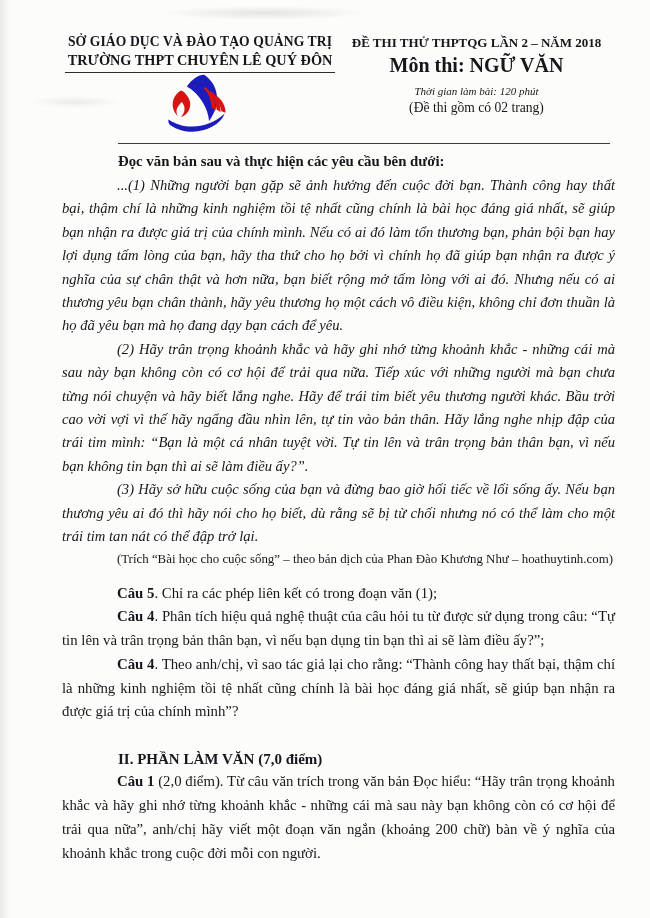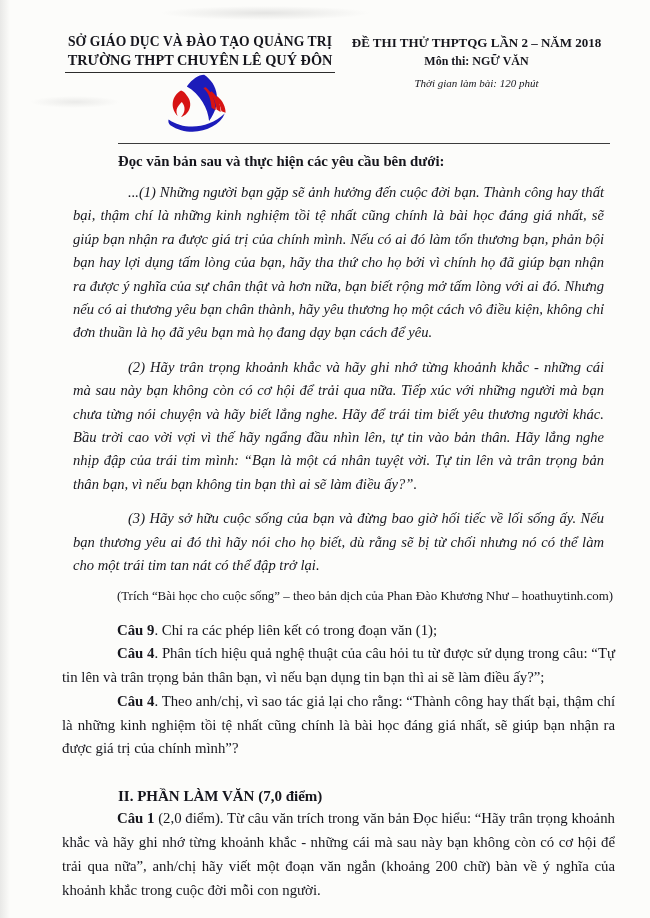--- a/index.html
+++ b/index.html
@@ -29,21 +29,21 @@
 
   .header { display: flex; align-items: flex-start; }
   .header-left { width: 276px; text-align: center; flex: none; }
   .dept  { font-weight: bold; font-size: 13.6px; white-space: nowrap; letter-spacing: .1px; }
   .school{ font-weight: bold; font-size: 14.3px; white-space: nowrap; margin-top: 2px; }
   .school-text { display: inline-block; border-bottom: 1.6px solid #2c2c2c; padding: 0 3px 3px; }
   .logo { margin-top: 1px; line-height: 0; }
 
   .header-right { flex: 1; text-align: center; padding-top: 1px; }
   .exam-title { font-weight: bold; font-size: 13px; white-space: nowrap; }
-  .subject    { font-weight: bold; font-size: 12px; margin-top: 3px; }
+  .subject    { font-weight: bold; font-size: 20px; margin-top: 3px; }
   .duration   { font-style: italic; font-size: 11px; margin-top: 8px; }
   .pages-note { font-size: 13.6px; margin-top: 3px; }
 
   .rule {
     border: none;
     border-top: 1.6px solid #3c3c3c;
     margin: 3px 5px 9px 56px;
   }
 
   .sec-heading { font-size: 15px; font-weight: bold; margin: 8px 0 2px 56px; }
@@ -51,21 +51,21 @@
 
   .instruction {
     font-weight: bold; 
     font-size: 14.8px; margin: 3px 0 4px 56px;
   }
 
   .passage {
     font-style: italic;
     text-align: justify;
     text-indent: 55px;
-    margin: 11px;
+    margin: 0;
     font-size: 14.6px;
     line-height: 23.4px;
   }
 
   .citation { text-align: right; font-size: 12.9px; margin: 3px 2px 15px 0; }
 
   .question {
     text-align: justify;
     text-indent: 55px;
     margin: 0;
@@ -99,36 +99,37 @@
           <path d="M64 21 C 72 28, 75 37, 75 46 L 70 43 C 69 35, 67 28, 61 23 Z" fill="#d71414"></path>
           <path d="M71 27 C 78 33, 81 40, 81 47 L 76 45 C 75 39, 73 34, 68 29 Z" fill="#d71414"></path>
           <path d="M12 55 C 30 68, 60 67, 80 48 C 72 68, 38 78, 14 62 C 12 60, 11 57, 12 55 Z" fill="#1c1cba"></path>
         </svg>
       </div>
     </div>
     <div class="header-right">
       <div class="exam-title">ĐỀ THI THỬ THPTQG LẦN 2 – NĂM 2018</div>
       <div class="subject">Môn thi: NGỮ VĂN</div>
       <div class="duration">Thời gian làm bài: 120 phút</div>
+      <div class="pages-note">(Đề thi gồm có 02 trang)</div>
     </div>
   </header>
 
   <hr class="rule">
 
   <section>
     <p class="instruction">Đọc văn bản sau và thực hiện các yêu cầu bên dưới:</p>
 
     <p class="passage">...(1) Những người bạn gặp sẽ ảnh hưởng đến cuộc đời bạn. Thành công hay thất bại, thậm chí là những kinh nghiệm tồi tệ nhất cũng chính là bài học đáng giá nhất, sẽ giúp bạn nhận ra được giá trị của chính mình. Nếu có ai đó làm tổn thương bạn, phản bội bạn hay lợi dụng tấm lòng của bạn, hãy tha thứ cho họ bởi vì chính họ đã giúp bạn nhận ra được ý nghĩa của sự chân thật và hơn nữa, bạn biết rộng mở tấm lòng với ai đó. Nhưng nếu có ai thương yêu bạn chân thành, hãy yêu thương họ một cách vô điều kiện, không chỉ đơn thuần là họ đã yêu bạn mà họ đang dạy bạn cách để yêu.</p>
     <p class="passage">(2) Hãy trân trọng khoảnh khắc và hãy ghi nhớ từng khoảnh khắc - những cái mà sau này bạn không còn có cơ hội để trải qua nữa. Tiếp xúc với những người mà bạn chưa từng nói chuyện và hãy biết lắng nghe. Hãy để trái tim biết yêu thương người khác. Bầu trời cao vời vợi vì thế hãy ngẩng đầu nhìn lên, tự tin vào bản thân. Hãy lắng nghe nhịp đập của trái tim mình: “Bạn là một cá nhân tuyệt vời. Tự tin lên và trân trọng bản thân bạn, vì nếu bạn không tin bạn thì ai sẽ làm điều ấy?”.</p>
     <p class="passage">(3) Hãy sở hữu cuộc sống của bạn và đừng bao giờ hối tiếc về lối sống ấy. Nếu bạn thương yêu ai đó thì hãy nói cho họ biết, dù rằng sẽ bị từ chối nhưng nó có thể làm cho một trái tim tan nát có thể đập trở lại.</p>
 
     <p class="citation"><span>(Trích “Bài học cho cuộc sống” – theo bản dịch của Phan Đào Khương Như – </span><span class="em">hoathuytinh.com</span><span>)</span></p>
 
     <div class="questions">
-      <p class="question"><b>Câu 9</b><span>. Chỉ ra các phép liên kết có trong đoạn văn (1);</span><span class="em"></span></p>
+      <p class="question"><b>Câu 5</b><span>. Chỉ ra các phép liên kết có trong đoạn văn (1);</span><span class="em"></span></p>
       <p class="question"><b>Câu 4</b><span>. Phân tích hiệu quả nghệ thuật của câu hỏi tu từ được sử dụng trong câu: </span><span class="em">“Tự tin lên và trân trọng bản thân bạn, vì nếu bạn dụng tin bạn thì ai sẽ làm điều ấy?”;</span></p>
       <p class="question"><b>Câu 4</b><span>. Theo anh/chị, vì sao tác giả lại cho rằng: </span><span class="em">“Thành công hay thất bại, thậm chí là những kinh nghiệm tồi tệ nhất cũng chính là bài học đáng giá nhất, sẽ giúp bạn nhận ra được giá trị của chính mình”?</span></p>
     </div>
   </section>
 
   <section>
     <h2 class="sec-heading second">II. PHẦN LÀM VĂN (7,0 điểm)</h2>
     <p class="question"><b>Câu 1</b><span> (2,0 điểm). Từ câu văn trích trong văn bản Đọc hiểu: </span><span class="em">“Hãy trân trọng khoảnh khắc và hãy ghi nhớ từng khoảnh khắc - những cái mà sau này bạn không còn có cơ hội để trải qua nữa”</span><span>, anh/chị hãy viết một đoạn văn ngắn (khoảng 200 chữ) bàn về ý nghĩa của khoảnh khắc trong cuộc đời mỗi con người.</span></p>
   </section>
 </div>

